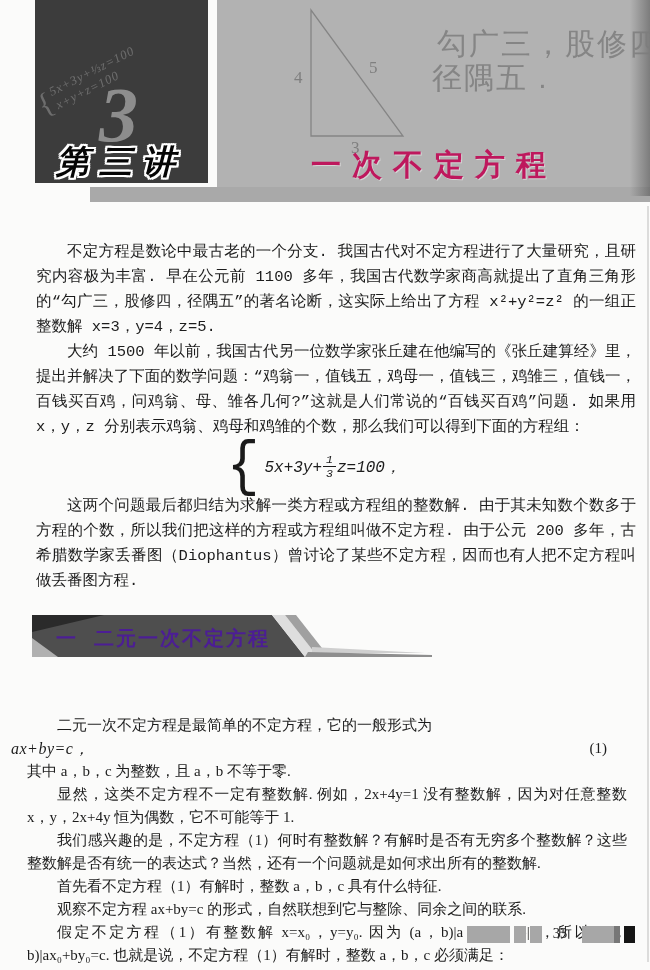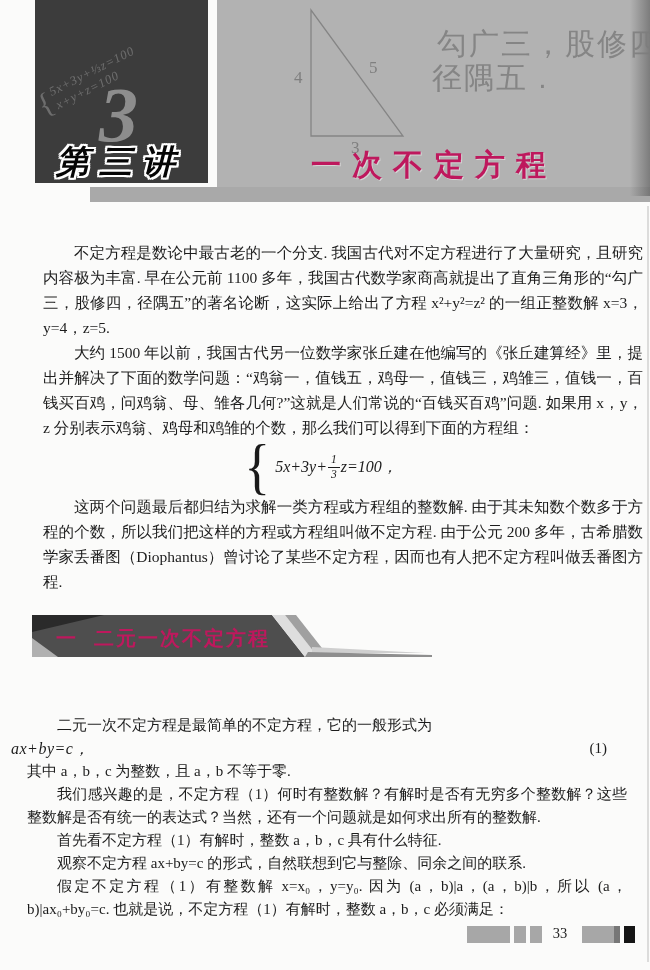--- a/index.html
+++ b/index.html
@@ -29,37 +29,37 @@
   .slogan2{left:420px;top:58px;margin-left:12px;}
   .chapter-label{position:absolute;left:56px;top:140px;
     font-family:"Liberation Sans","DejaVu Sans",sans-serif;font-weight:bold;
     font-size:33px;letter-spacing:10px;color:#050505;white-space:nowrap;
     text-shadow:-2px -2px 0 #fff,2px -2px 0 #fff,-2px 2px 0 #fff,2px 2px 0 #fff,0 2px 0 #fff,2px 0 0 #fff,0 -2px 0 #fff,-2px 0 0 #fff;font-style:italic;}
   .page-title{position:absolute;left:311px;top:145px;
     font-family:"Liberation Sans","DejaVu Sans",sans-serif;font-weight:bold;
     font-size:30px;letter-spacing:11px;color:#be185d;white-space:nowrap;
     text-shadow:1px 1px 0 rgba(255,255,255,0.45);}
   
-  .intro{position:absolute;left:43px;top:240px;width:600px;font-size:15.5px;line-height:25px;text-align:justify;}
+  .intro{position:absolute;left:36px;top:240px;width:600px;font-size:15.5px;line-height:25px;text-align:justify;font-family:Liberation Mono, monospace;}
   .para{margin:0;text-indent:2em;}
   .para.noindent{text-indent:0;}
   .sys{display:flex;align-items:center;justify-content:center;transform:translateX(-22px);padding:2px 0;}
   .brace{font-size:54px;line-height:50px;font-weight:400;display:inline-block;
     transform:scaleY(1.12);margin-right:5px;color:#1a1a1a;}
   .sys-lines{display:inline-flex;flex-direction:column;}
   .sys-line{font-style:italic;font-size:16px;line-height:25px;text-indent:0;text-align:left;}
   .frac{display:inline-block;vertical-align:-0.5em;text-align:center;font-size:11.5px;line-height:1;margin:0 1px;}
   .frac .num{display:block;padding:0 3px 1px;border-bottom:1.2px solid #1a1a1a;}
   .frac .den{display:block;padding-top:1px;}
   
   .sec-banner{position:absolute;left:0;top:608px;width:650px;height:56px;}
   .sec-banner svg{position:absolute;left:0;top:0;}
   .sec-text{position:absolute;left:56px;top:17px;
     font-family:"Liberation Sans","DejaVu Sans",sans-serif;font-weight:bold;
-    font-size:20px;color:#be185d;letter-spacing:2px;white-space:nowrap;}
+    font-size:20px;color:#4c1d95;letter-spacing:2px;white-space:nowrap;}
   .sec-num{margin-right:16px;}
   .sec-body{position:absolute;left:27px;top:714px;width:600px;font-size:15px;line-height:23px;text-align:justify;}
   .eq-row{position:relative;height:23px;line-height:23px;text-align:left;}
   .eq{font-style:italic;font-size:16px;letter-spacing:0.5px;display:inline-block;transform:translateX(-16px);}
   .eq-num{position:absolute;right:20px;top:0;font-style:normal;font-size:15px;}
   
   .footer{position:absolute;left:467px;top:923px;height:20px;display:flex;align-items:flex-end;}
   .fbar{height:17px;background:#a7a7a7;display:inline-block;}
   .fbar.b1{width:43px;margin-right:4px;}
   .fsq{width:12px;height:17px;background:#a7a7a7;display:inline-block;margin-right:4px;}
@@ -130,20 +130,21 @@
     </div>
   </div>
 
   <div class="sec-body">
     <p class="para">二元一次不定方程是最简单的不定方程，它的一般形式为</p>
     <div class="eq-row">
       <span class="eq">ax+by=c，</span>
       <span class="eq-num">(1)</span>
     </div>
     <p class="para noindent">其中 a，b，c 为整数，且 a，b 不等于零.</p>
+    <p class="para">显然，这类不定方程不一定有整数解. 例如，2x+4y=1 没有整数解，因为对任意整数 x，y，2x+4y 恒为偶数，它不可能等于 1.</p>
     <p class="para">我们感兴趣的是，不定方程（1）何时有整数解？有解时是否有无穷多个整数解？这些整数解是否有统一的表达式？当然，还有一个问题就是如何求出所有的整数解.</p>
     <p class="para">首先看不定方程（1）有解时，整数 a，b，c 具有什么特征.</p>
     <p class="para">观察不定方程 ax+by=c 的形式，自然联想到它与整除、同余之间的联系.</p>
     <p class="para">假定不定方程（1）有整数解 x=x₀，y=y₀. 因为 (a，b)|a，(a，b)|b，所以 (a，b)|ax₀+by₀=c. 也就是说，不定方程（1）有解时，整数 a，b，c 必须满足：</p>
   </div>
 
   <div class="footer">
     <span class="fbar b1"></span>
     <span class="fsq"></span>
     <span class="fsq s2"></span>

